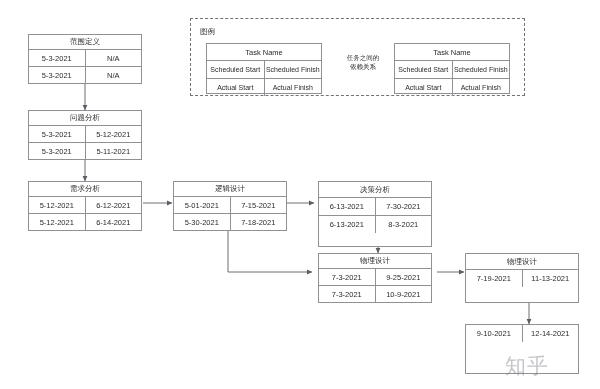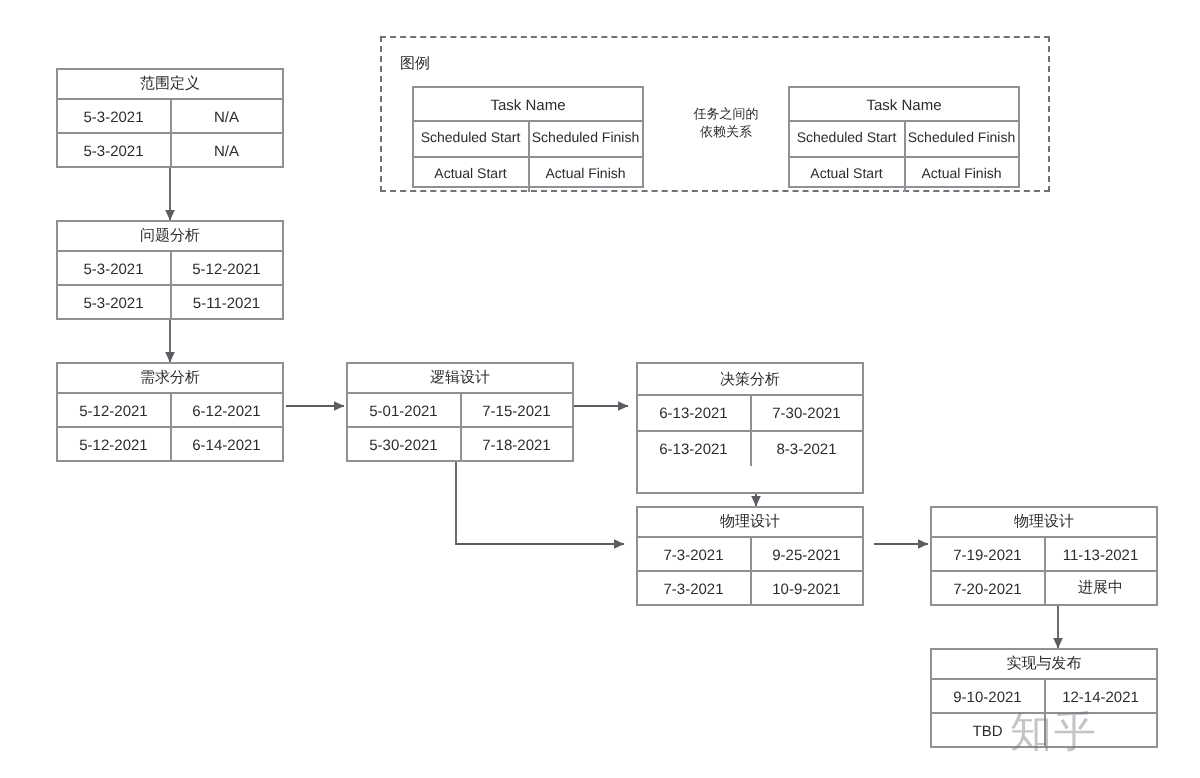--- a/index.html
+++ b/index.html
@@ -230,33 +230,24 @@
       <div class="tc-cell">10-9-2021</div>
     </div>
   </div>
 
   <div class="task-card" style="left:465px;top:253px;width:114px;height:50px;">
     <div class="tc-title">物理设计</div>
     <div class="tc-row">
       <div class="tc-cell left">7-19-2021</div>
       <div class="tc-cell">11-13-2021</div>
     </div>
-    <div class="tc-row">
-      <div class="tc-cell left">7-20-2021</div>
-      <div class="tc-cell">进展中</div>
-    </div>
   </div>
 
   <div class="task-card" style="left:465px;top:324px;width:114px;height:50px;">
-    <div class="tc-title">实现与发布</div>
     <div class="tc-row">
       <div class="tc-cell left">9-10-2021</div>
       <div class="tc-cell">12-14-2021</div>
     </div>
-    <div class="tc-row">
-      <div class="tc-cell left">TBD</div>
-      <div class="tc-cell"></div>
-    </div>
   </div>
 
   <div id="watermark">知乎</div>
 
 </div>
 
 </body></html>

